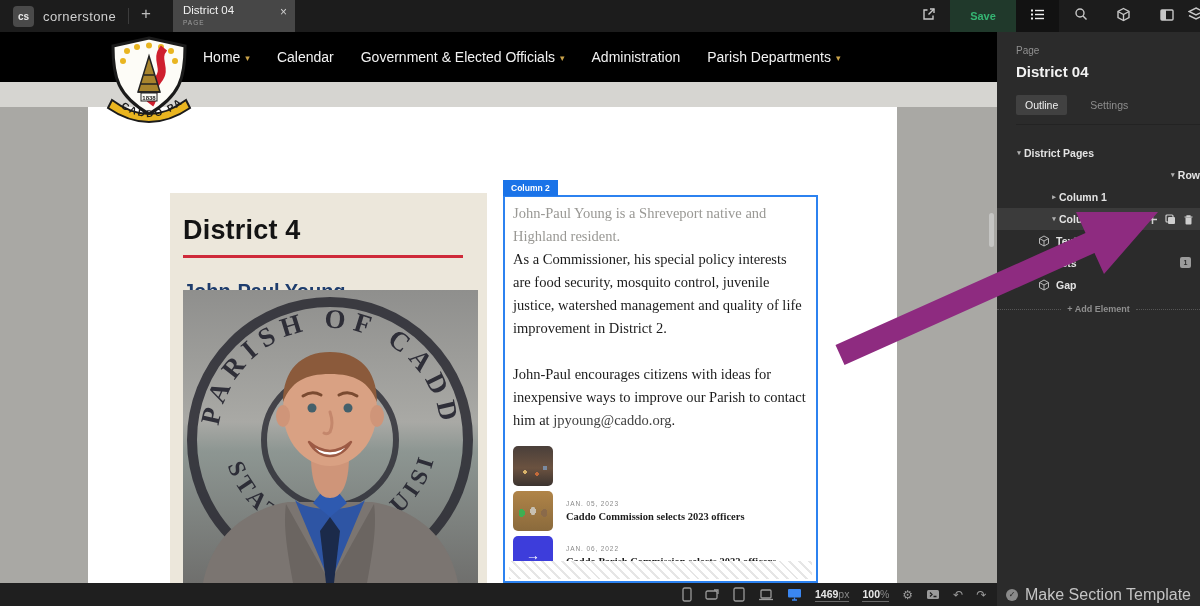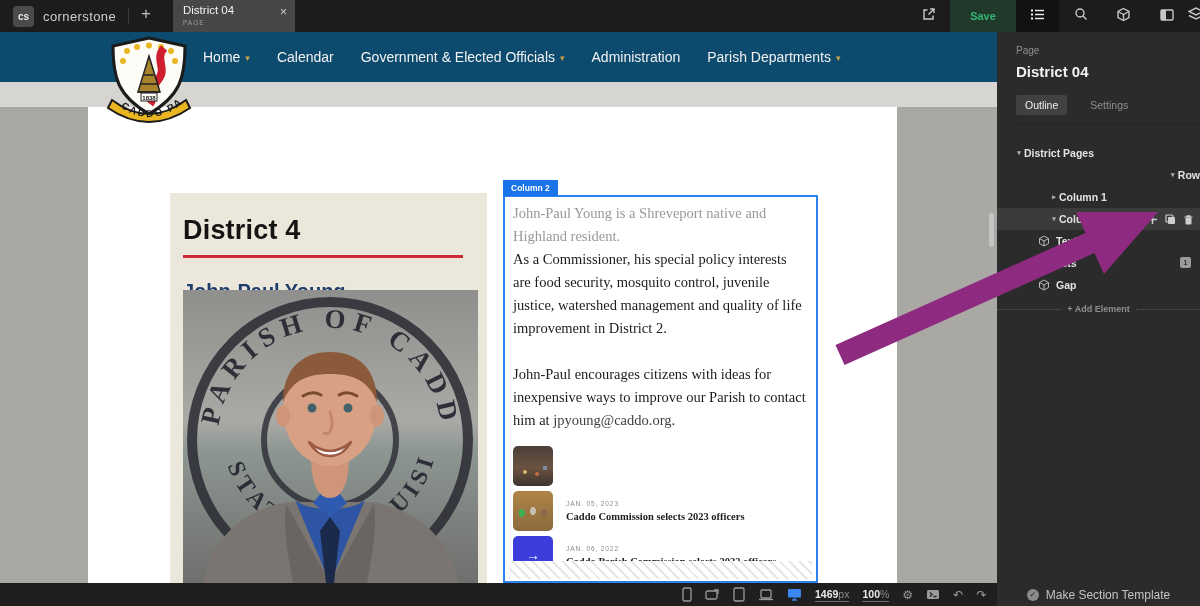--- a/index.html
+++ b/index.html
@@ -24,21 +24,21 @@
   .tb-iconbtn svg { stroke:#c7c7c7; fill:none; stroke-width:1.4; }
   .save-btn { width:66px; background:#20392b; color:#35b573; font-size:11px; font-weight:bold;
               display:flex; align-items:center; justify-content:center; cursor:pointer; }
   .outline-btn { background:#121212; }
   .outline-btn svg { stroke:#f0f0f0; }
 
   
   #main { position:absolute; left:0; top:32px; width:1200px; height:551px; background:#a9a8a4; }
 
   
-  #sitenav { position:absolute; left:0; top:0; width:997px; height:50px; background:#0c4a6e;
+  #sitenav { position:absolute; left:0; top:0; width:997px; height:50px; background:#000000;
              display:flex; align-items:center; padding-left:203px; gap:27px; z-index:2; }
   .nav-item { color:#f2f2f2; font-size:14px; cursor:pointer; white-space:nowrap; display:flex; align-items:center; gap:5px; }
   .nav-chev { color:#c9a24a; font-size:9px; margin-top:2px; }
   #band { position:absolute; left:0; top:50px; width:997px; height:25px; background:#d6d5d1; }
   #sitebody { position:absolute; left:0; top:75px; width:997px; height:476px; background:#a9a8a4; }
   #pagecard { position:absolute; left:88px; top:75px; width:809px; height:476px; background:#ffffff; overflow:hidden; }
 
   #sitelogo { position:absolute; left:104px; top:2px; width:90px; height:98px; z-index:6; }
 
   
@@ -116,21 +116,21 @@
   .dev svg { stroke:#9a9a9a; fill:none; stroke-width:1.3; display:block; }
   .dev.active svg { stroke:#3a87f2; }
   .bb-num { font-size:10.5px; font-weight:bold; color:#e8e8e8; border-bottom:1px solid #6a6a6a;
             padding-bottom:1px; cursor:pointer; }
   .bb-unit { color:#8a8a8a; font-weight:normal; }
   .bb-glyph { color:#9a9a9a; font-size:12px; cursor:pointer; }
   .bb-right { position:absolute; left:997px; top:0; width:203px; height:23px; background:#2b2b2b;
               display:flex; align-items:center; justify-content:center; gap:7px; cursor:pointer; }
   .chk { width:12px; height:12px; border-radius:50%; background:#8a8a8a; color:#222; font-size:8px;
          display:flex; align-items:center; justify-content:center; }
-  .bb-label { color:#c4c4c4; font-size:12px; }
+  .bb-label { color:#c4c4c4; font-size:16px; }
 </style>
 </head>
 <body>
 
 <div id="topbar">
   <div class="brandwrap">
     <div class="cs-logo">cs</div>
     <div class="brand">cornerstone</div>
   </div>
   <div class="tb-divider"></div>

